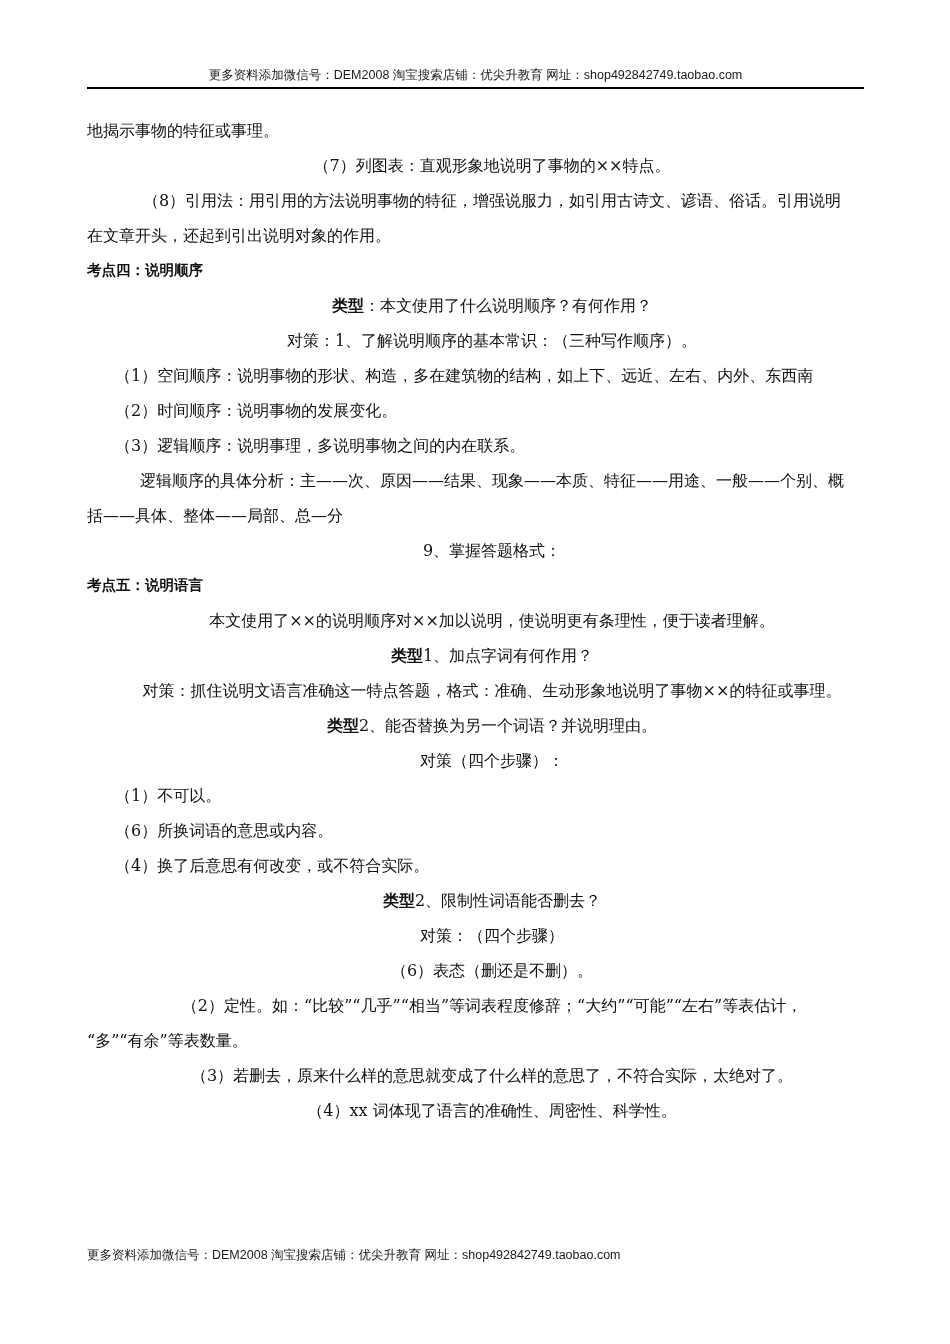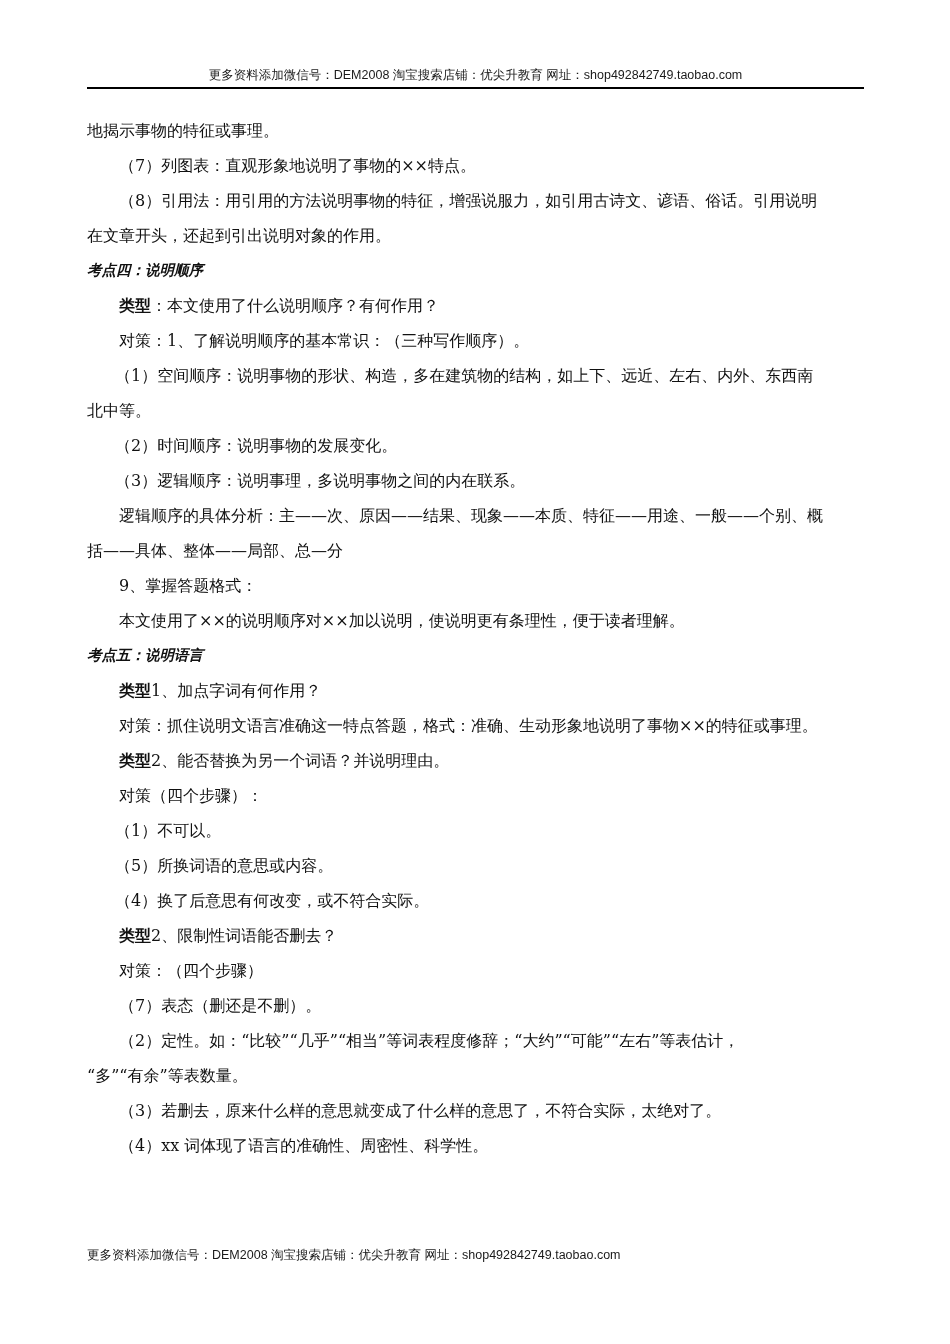--- a/index.html
+++ b/index.html
@@ -42,28 +42,27 @@
       top: 113px;
       width: 778px;
     }
     .line {
       font-size: 16px;
       line-height: 35px;
       height: 35px;
       white-space: nowrap;
       overflow: visible;
     }
-    .indent { padding-left: 32px; }
+    .indent { padding-left: 32px; text-align: center; }
     .indent-sm { padding-left: 28px; }
     .bold { font-weight: bold; font-family: "DejaVu Sans", "Liberation Sans", sans-serif; }
     .heading {
       font-weight: bold;
       font-family: "DejaVu Sans", "Liberation Sans", sans-serif;
       font-size: 14.5px;
-      font-style: italic;
     }
     .footer {
       position: absolute;
       left: 87px;
       top: 1246px;
       font-family: "Liberation Sans", "DejaVu Sans", sans-serif;
       font-size: 12.5px;
       line-height: 18px;
       color: #1a1a1a;
       white-space: nowrap;
@@ -78,38 +77,37 @@
 <div class="content">
   <div class="line">地揭示事物的特征或事理。</div>
   <div class="line indent">（7）列图表：直观形象地说明了事物的××特点。</div>
   <div class="line indent">（8）引用法：用引用的方法说明事物的特征，增强说服力，如引用古诗文、谚语、俗话。引用说明</div>
   <div class="line">在文章开头，还起到引出说明对象的作用。</div>
 
   <div class="line heading">考点四：说明顺序</div>
   <div class="line indent"><span class="bold">类型</span><span>：本文使用了什么说明顺序？有何作用？</span></div>
   <div class="line indent">对策：1、了解说明顺序的基本常识：（三种写作顺序）。</div>
   <div class="line indent-sm">（1）空间顺序：说明事物的形状、构造，多在建筑物的结构，如上下、远近、左右、内外、东西南</div>
-  <div class="line">北中等。</div>
   <div class="line indent-sm">（2）时间顺序：说明事物的发展变化。</div>
   <div class="line indent-sm">（3）逻辑顺序：说明事理，多说明事物之间的内在联系。</div>
   <div class="line indent">逻辑顺序的具体分析：主——次、原因——结果、现象——本质、特征——用途、一般——个别、概</div>
   <div class="line">括——具体、整体——局部、总—分</div>
   <div class="line indent">9、掌握答题格式：</div>
+  <div class="line heading">考点五：说明语言</div>
+
   <div class="line indent">本文使用了××的说明顺序对××加以说明，使说明更有条理性，便于读者理解。</div>
-
-  <div class="line heading">考点五：说明语言</div>
   <div class="line indent"><span class="bold">类型</span><span>1、加点字词有何作用？</span></div>
   <div class="line indent">对策：抓住说明文语言准确这一特点答题，格式：准确、生动形象地说明了事物××的特征或事理。</div>
   <div class="line indent"><span class="bold">类型</span><span>2、能否替换为另一个词语？并说明理由。</span></div>
   <div class="line indent">对策（四个步骤）：</div>
   <div class="line indent-sm">（1）不可以。</div>
-  <div class="line indent-sm">（5）所换词语的意思或内容。</div>
+  <div class="line indent-sm">（6）所换词语的意思或内容。</div>
   <div class="line indent-sm">（4）换了后意思有何改变，或不符合实际。</div>
   <div class="line indent"><span class="bold">类型</span><span>2、限制性词语能否删去？</span></div>
   <div class="line indent">对策：（四个步骤）</div>
-  <div class="line indent">（7）表态（删还是不删）。</div>
+  <div class="line indent">（6）表态（删还是不删）。</div>
   <div class="line indent">（2）定性。如：“比较”“几乎”“相当”等词表程度修辞；“大约”“可能”“左右”等表估计，</div>
   <div class="line">“多”“有余”等表数量。</div>
   <div class="line indent">（3）若删去，原来什么样的意思就变成了什么样的意思了，不符合实际，太绝对了。</div>
   <div class="line indent">（4）xx 词体现了语言的准确性、周密性、科学性。</div>
 </div>
 
 <div class="footer">更多资料添加微信号：DEM2008  淘宝搜索店铺：优尖升教育  网址：shop492842749.taobao.com</div>
 
 </body></html>

